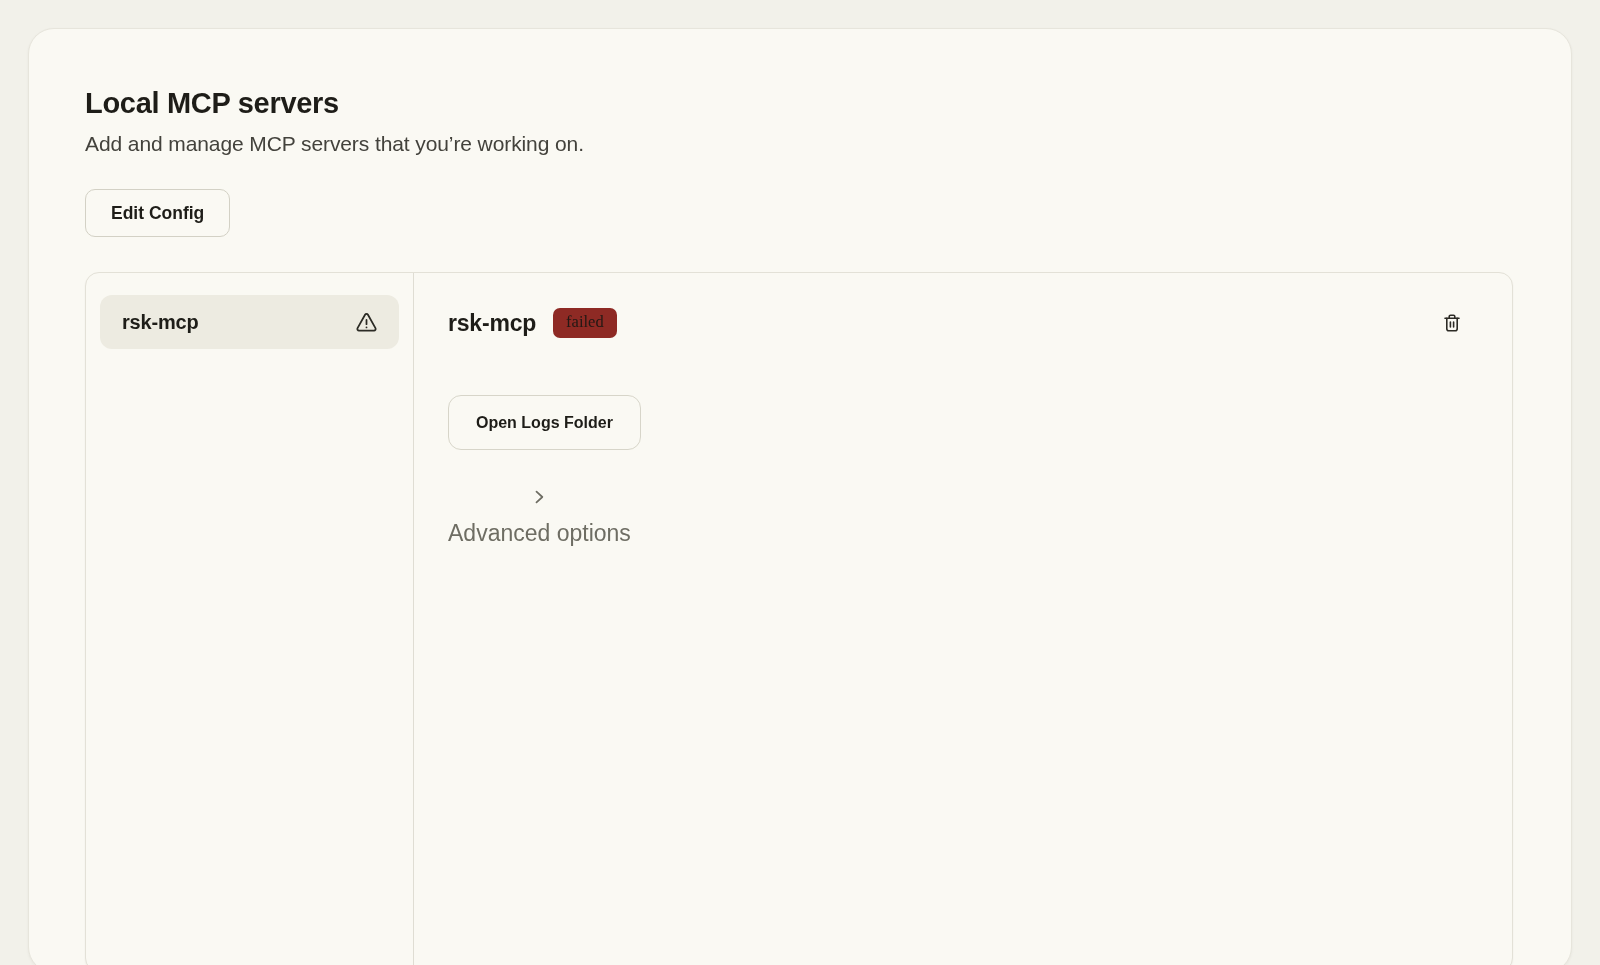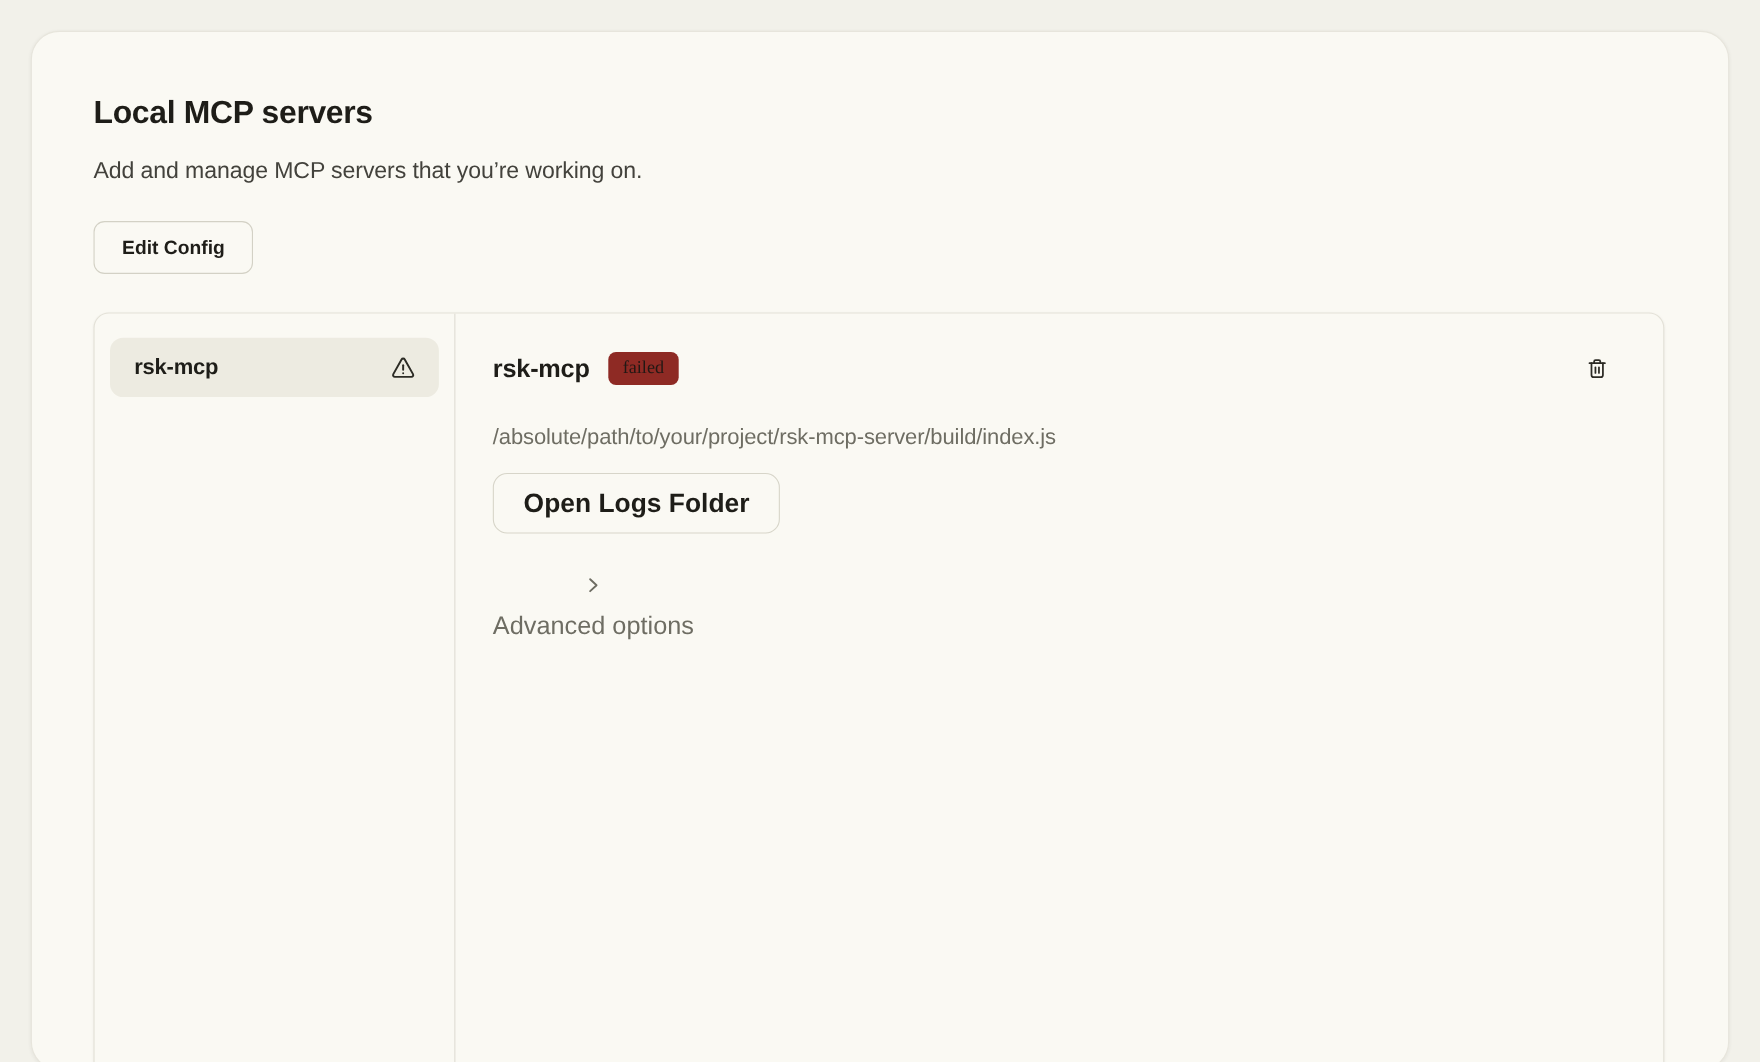--- a/index.html
+++ b/index.html
@@ -33,21 +33,21 @@
     box-shadow: 0 1px 3px rgba(40,38,30,0.05);
     padding: 58px 56px 0 56px;
   }
   .page-title {
     font-size: 29px;
     font-weight: 700;
     letter-spacing: -0.3px;
     color: var(--text-main);
   }
   .page-subtitle {
-    margin-top: 24px;
+    margin-top: 12px;
     font-size: 21px;
     color: var(--text-sub);
     letter-spacing: -0.1px;
   }
   .btn {
     display: inline-flex;
     align-items: center;
     justify-content: center;
     background: transparent;
     border: 1px solid #d3d1c5;
@@ -146,21 +146,21 @@
     letter-spacing: -0.1px;
   }
   .field-value.dark { color: #2a2922; }
   .f-command { margin-top: 42px; }
   .f-arguments { margin-top: 34px; }
   .f-error { margin-top: 34px; }
   .logs-btn {
     margin-top: 20px;
     height: 55px;
     padding: 4px 27px;
-    font-size: 24px;
+    font-size: 16px;
     border-radius: 13px;
     border-color: #d7d5c9;
   }
   .advanced-row {
     margin-top: 37px;
     display: flex;
     align-items: center;
     gap: 13px;
     color: var(--text-muted);
     font-size: 23px;
@@ -204,21 +204,20 @@
             <path d="M9.2 7.2V5.6c0-.7.6-1.3 1.3-1.3h3c.7 0 1.3.6 1.3 1.3v1.6"></path>
             <path d="M6.8 7.2v10.6c0 1.1.9 2 2 2h6.4c1.1 0 2-.9 2-2V7.2"></path>
             <line x1="10.4" y1="11" x2="10.4" y2="16"></line>
             <line x1="13.6" y1="11" x2="13.6" y2="16"></line>
           </svg>
         </button>
       </div>
 
 
       <div class="field f-arguments">
-        <div class="field-value">/absolute/path/to/your/project/rsk-mcp-server/build/index.js</div>
       </div>
 
 
       <button class="btn logs-btn">Open Logs Folder</button>
 
       <div class="advanced-row">
         <svg class="chevron-icon" viewBox="0 0 24 24" fill="none" stroke="currentColor" stroke-width="2.1" stroke-linecap="round" stroke-linejoin="round" aria-hidden="true">
           <path d="M9 5.5 L16 12 L9 18.5"></path>
         </svg>
         <span>Advanced options</span>

